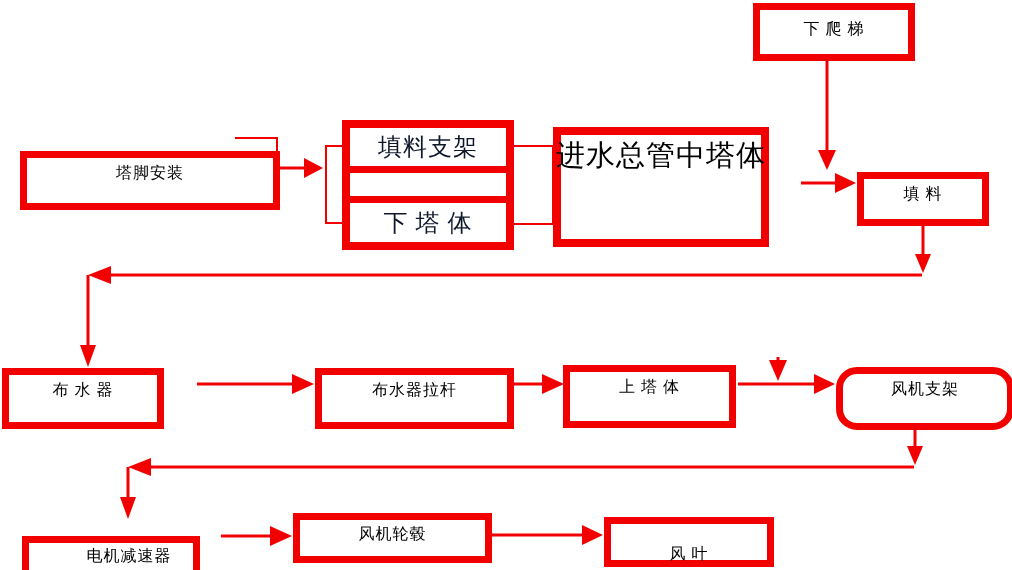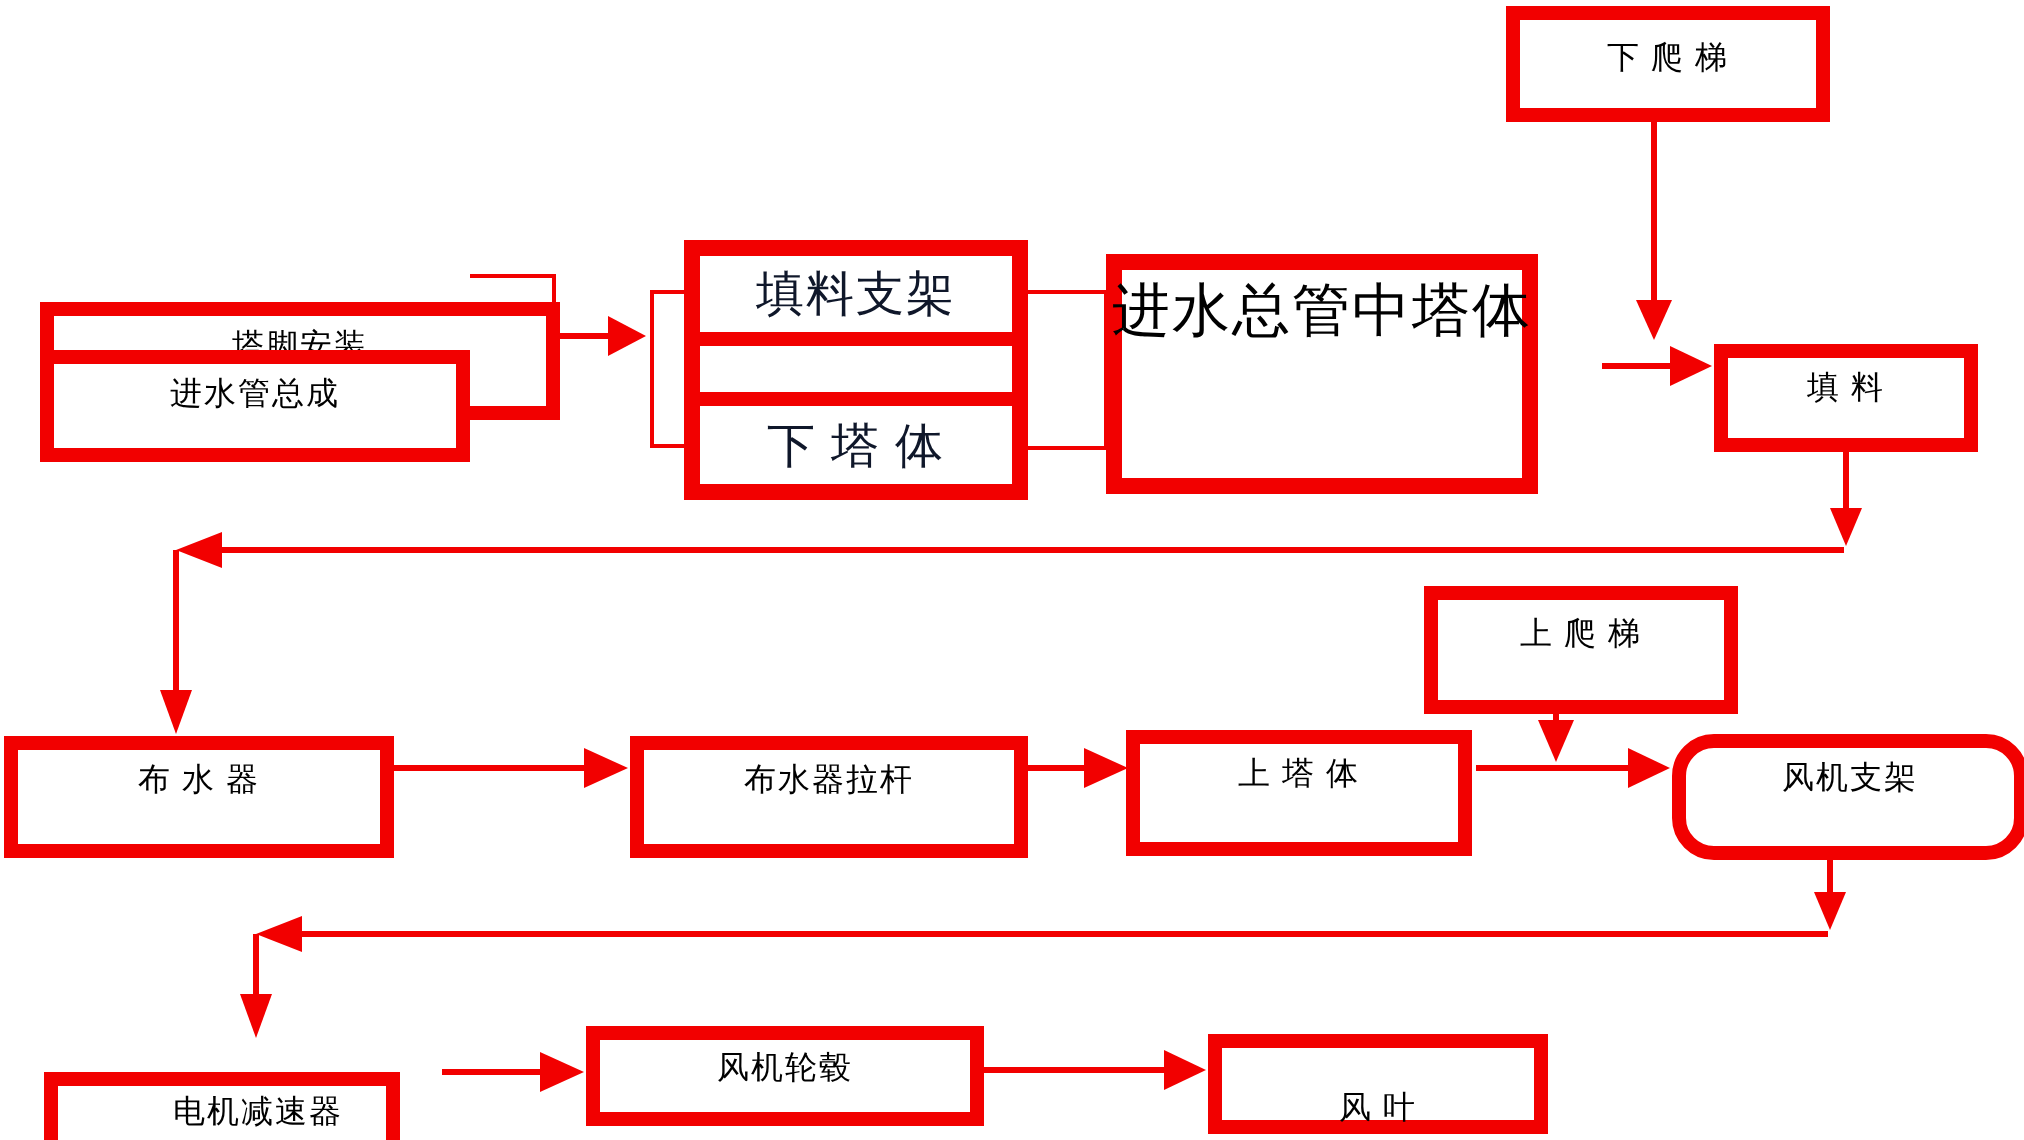--- a/index.html
+++ b/index.html
@@ -139,37 +139,35 @@
     <g>
       <line x1="492" y1="535" x2="582" y2="535" stroke-width="3"></line>
       <polygon points="582,525 582,545 603,535"></polygon>
     </g>
   </svg>
 
   <div class="box" style="left:753px; top:3px; width:162px; height:58px; padding-top:9px;">下 爬 梯</div>
 
   <div class="box" style="left:20px; top:124px; width:260px; height:59px;margin-top:27px;">塔脚安装</div>
 
-  <div class="box" style="left:20px; top:175px; width:215px; height:56px;">进水管总成</div>
 
   <div class="compound" style="left:342px; top:120px; width:172px; height:130px;">
     <div class="comp-row comp-text-top">填料支架</div>
     <div class="comp-bar"></div>
     <div class="comp-row comp-empty"></div>
     <div class="comp-bar"></div>
     <div class="comp-row comp-text-bottom">下 塔 体</div>
   </div>
 
   <div class="box big" style="left:553px; top:127px; width:216px; height:120px;">进水总管中塔体</div>
 
   <div class="box" style="left:857px; top:172px; width:132px; height:54px;">填 料</div>
 
-  <div class="box" style="left:712px; top:293px; width:157px; height:64px; padding-top:7px;">上 爬 梯</div>
 
-  <div class="box" style="left:2px; top:368px; width:195px; height:61px;">布 水 器</div>
+  <div class="box" style="left:2px; top:368px; width:162px; height:61px;">布 水 器</div>
 
   <div class="box" style="left:315px; top:368px; width:199px; height:61px;">布水器拉杆</div>
 
   <div class="box" style="left:563px; top:365px; width:173px; height:63px;">上 塔 体</div>
 
   <div class="box" style="left:836px; top:367px; width:178px; height:63px;border-radius:21px;">风机支架</div>
 
   <div class="box" style="left:22px; top:536px; width:178px; height:48px; padding-top:3px;padding-left:36px;">电机减速器</div>
 
   <div class="box" style="left:293px; top:513px; width:199px; height:50px; padding-top:4px;">风机轮毂</div>

